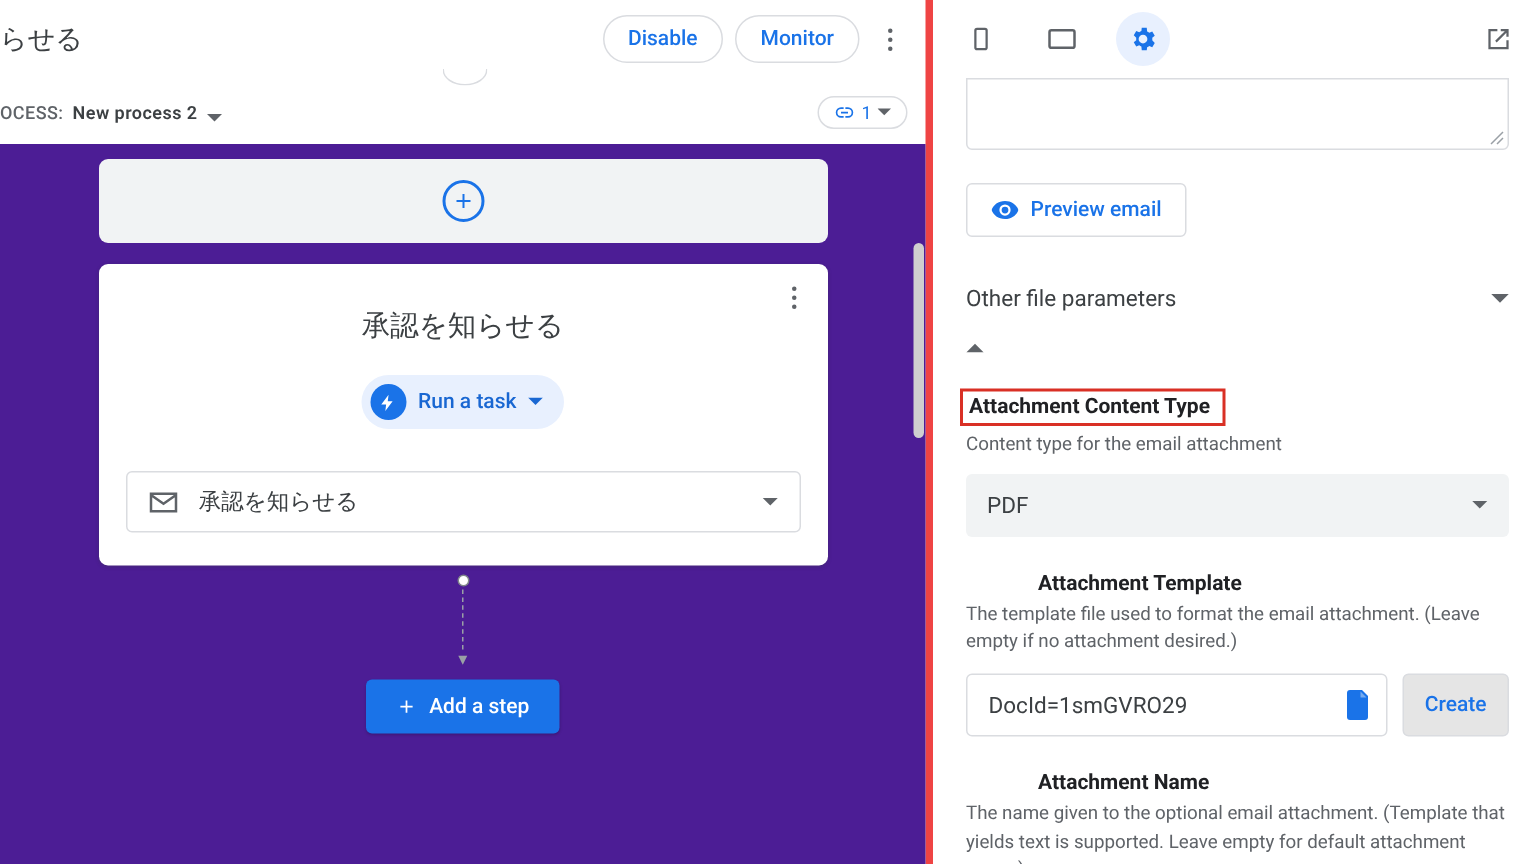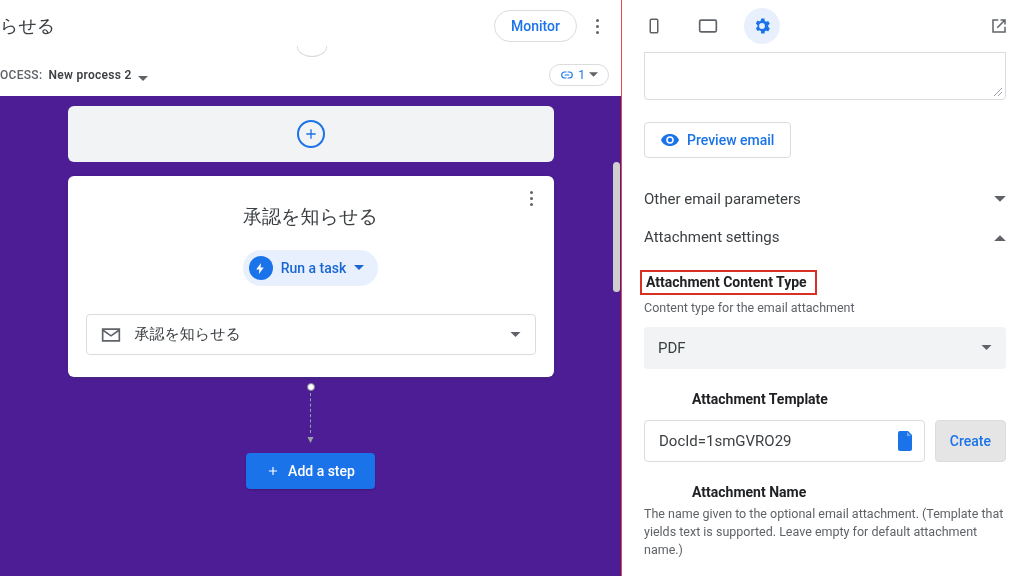--- a/index.html
+++ b/index.html
@@ -1,19 +1,19 @@
 <!DOCTYPE html>
 <html><head>
 <meta charset="utf-8">
 <style>
 * { box-sizing: border-box; margin: 0; padding: 0; font-family: "Google Sans", Roboto, Arial, sans-serif; }
 body { display: flex; width: 1024px; height: 576px; overflow: hidden; background: #fff; color: #202124; }
 
 
-.left { width: 622px; height: 576px; position: relative; border-right: 1px solid #ef4444; background: #fff; display: flex; flex-direction: column; }
+.left { width: 622px; height: 576px; position: relative; border-right: 5px solid #ef4444; background: #fff; display: flex; flex-direction: column; }
 .left-header { display: flex; align-items: center; justify-content: space-between; padding: 10px 12px 16px 0; }
 .left-title { font-size: 18px; color: #3c4043; margin-left: 0; }
 .left-header-right { display: flex; align-items: center; gap: 8px; }
 .pill-btn { border: 1px solid #dadce0; background: #fff; color: #1a73e8; border-radius: 18px; padding: 7px 16px; font-size: 14px; font-weight: 500; cursor: pointer; }
 .kebab { width: 24px; height: 24px; display: flex; align-items: center; justify-content: center; cursor: pointer; color: #5f6368; }
 .dots { display: flex; flex-direction: column; gap: 3px; }
 .dots span { width: 3px; height: 3px; background: #5f6368; border-radius: 50%; }
 
 .process-row { display: flex; align-items: center; justify-content: space-between; padding: 6px 12px 10px 0; }
 .process-left { display: flex; align-items: flex-end; gap: 6px; font-size: 12px; color: #5f6368; font-weight: 500; letter-spacing: 0.3px; }
@@ -82,20 +82,21 @@
 svg { display: block; }
 </style>
 </head>
 <body>
 
 <div class="left">
   <div class="notch"></div>
   <div class="left-header">
     <div class="left-title">らせる</div>
     <div class="left-header-right">
+      <button class="pill-btn">Disable</button>
       <button class="pill-btn">Monitor</button>
       <div class="kebab">
         <div class="dots">
             <span></span>
             <span></span>
             <span></span>
           </div>
       </div>
     </div>
   </div>
@@ -221,50 +222,50 @@
     </div>
 
     <button class="preview-btn">
       <svg width="18" height="14" viewBox="0 0 24 16">
           <path fill="currentColor" d="M12 0C6 0 1.7 3.5 0 8c1.7 4.5 6 8 12 8s10.3-3.5 12-8C22.3 3.5 18 0 12 0zm0 13a5 5 0 115-5 5 5 0 01-5 5zm0-8a3 3 0 103 3 3 3 0 00-3-3z"></path>
         </svg>
       <span>Preview email</span>
     </button>
 
     <div class="acc-row">
-      <span>Other email parameters</span>
+      <span>Other file parameters</span>
       <span class="chevron">
         <svg width="12" height="7" viewBox="0 0 10 6">
             <path d="M0 0l5 5 5-5z" fill="currentColor"></path>
           </svg>
       </span>
     </div>
 
     <div class="acc-row">
-      <span>Attachment settings</span>
       <span class="chevron">
         <svg width="12" height="7" viewBox="0 0 10 6">
             <path d="M0 6l5-5 5 5z" fill="currentColor"></path>
           </svg>
       </span>
     </div>
 
     <div class="field-block">
       <span class="field-label hl">Attachment Content Type</span>
       <div class="field-desc">Content type for the email attachment</div>
       <div class="select-box">
         <span>PDF</span>
         <svg width="11" height="6" viewBox="0 0 10 6">
             <path d="M0 0l5 5 5-5z" fill="#5f6368"></path>
           </svg>
       </div>
     </div>
 
     <div class="field-block" style="margin-top:20px">
       <span class="field-label">Attachment Template</span>
+      <div class="field-desc">The template file used to format the email attachment. (Leave empty if no attachment desired.)</div>
       <div class="template-row">
         <div class="template-input">
           <span>DocId=1smGVRO29</span>
           <span class="doc-icon">
             <svg width="16" height="20" viewBox="0 0 16 20">
                 <path fill="#1a73e8" d="M2 0h8l4 4v14a2 2 0 01-2 2H2a2 2 0 01-2-2V2a2 2 0 012-2z"></path>
                 <path fill="#fff" d="M9 1v4h4z" opacity=".4"></path>
               </svg>
           </span>
         </div>

